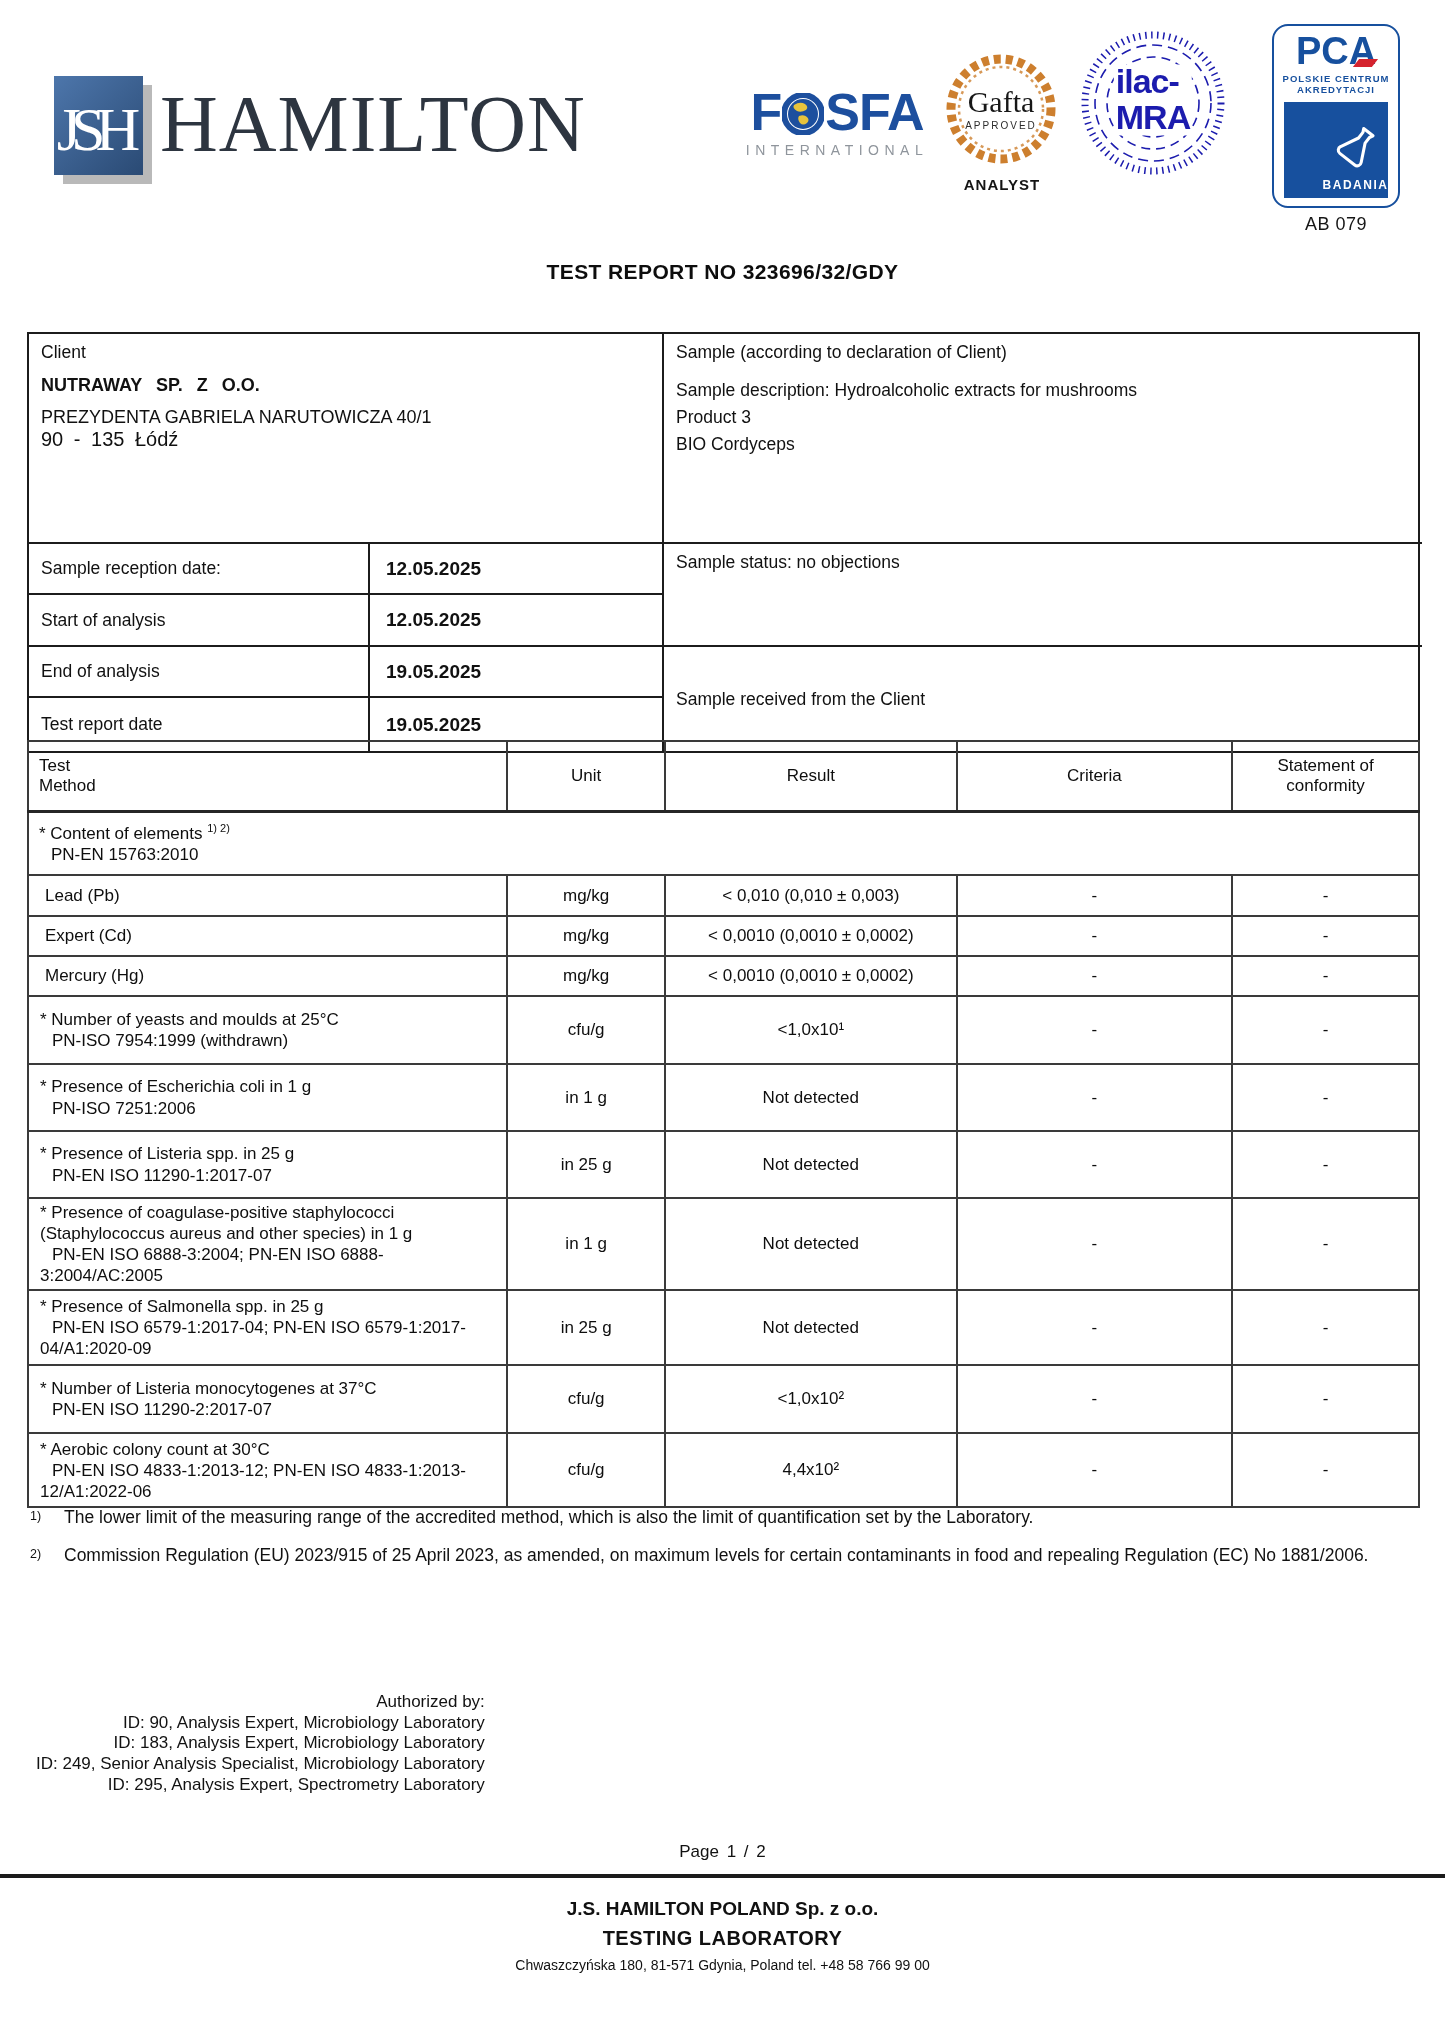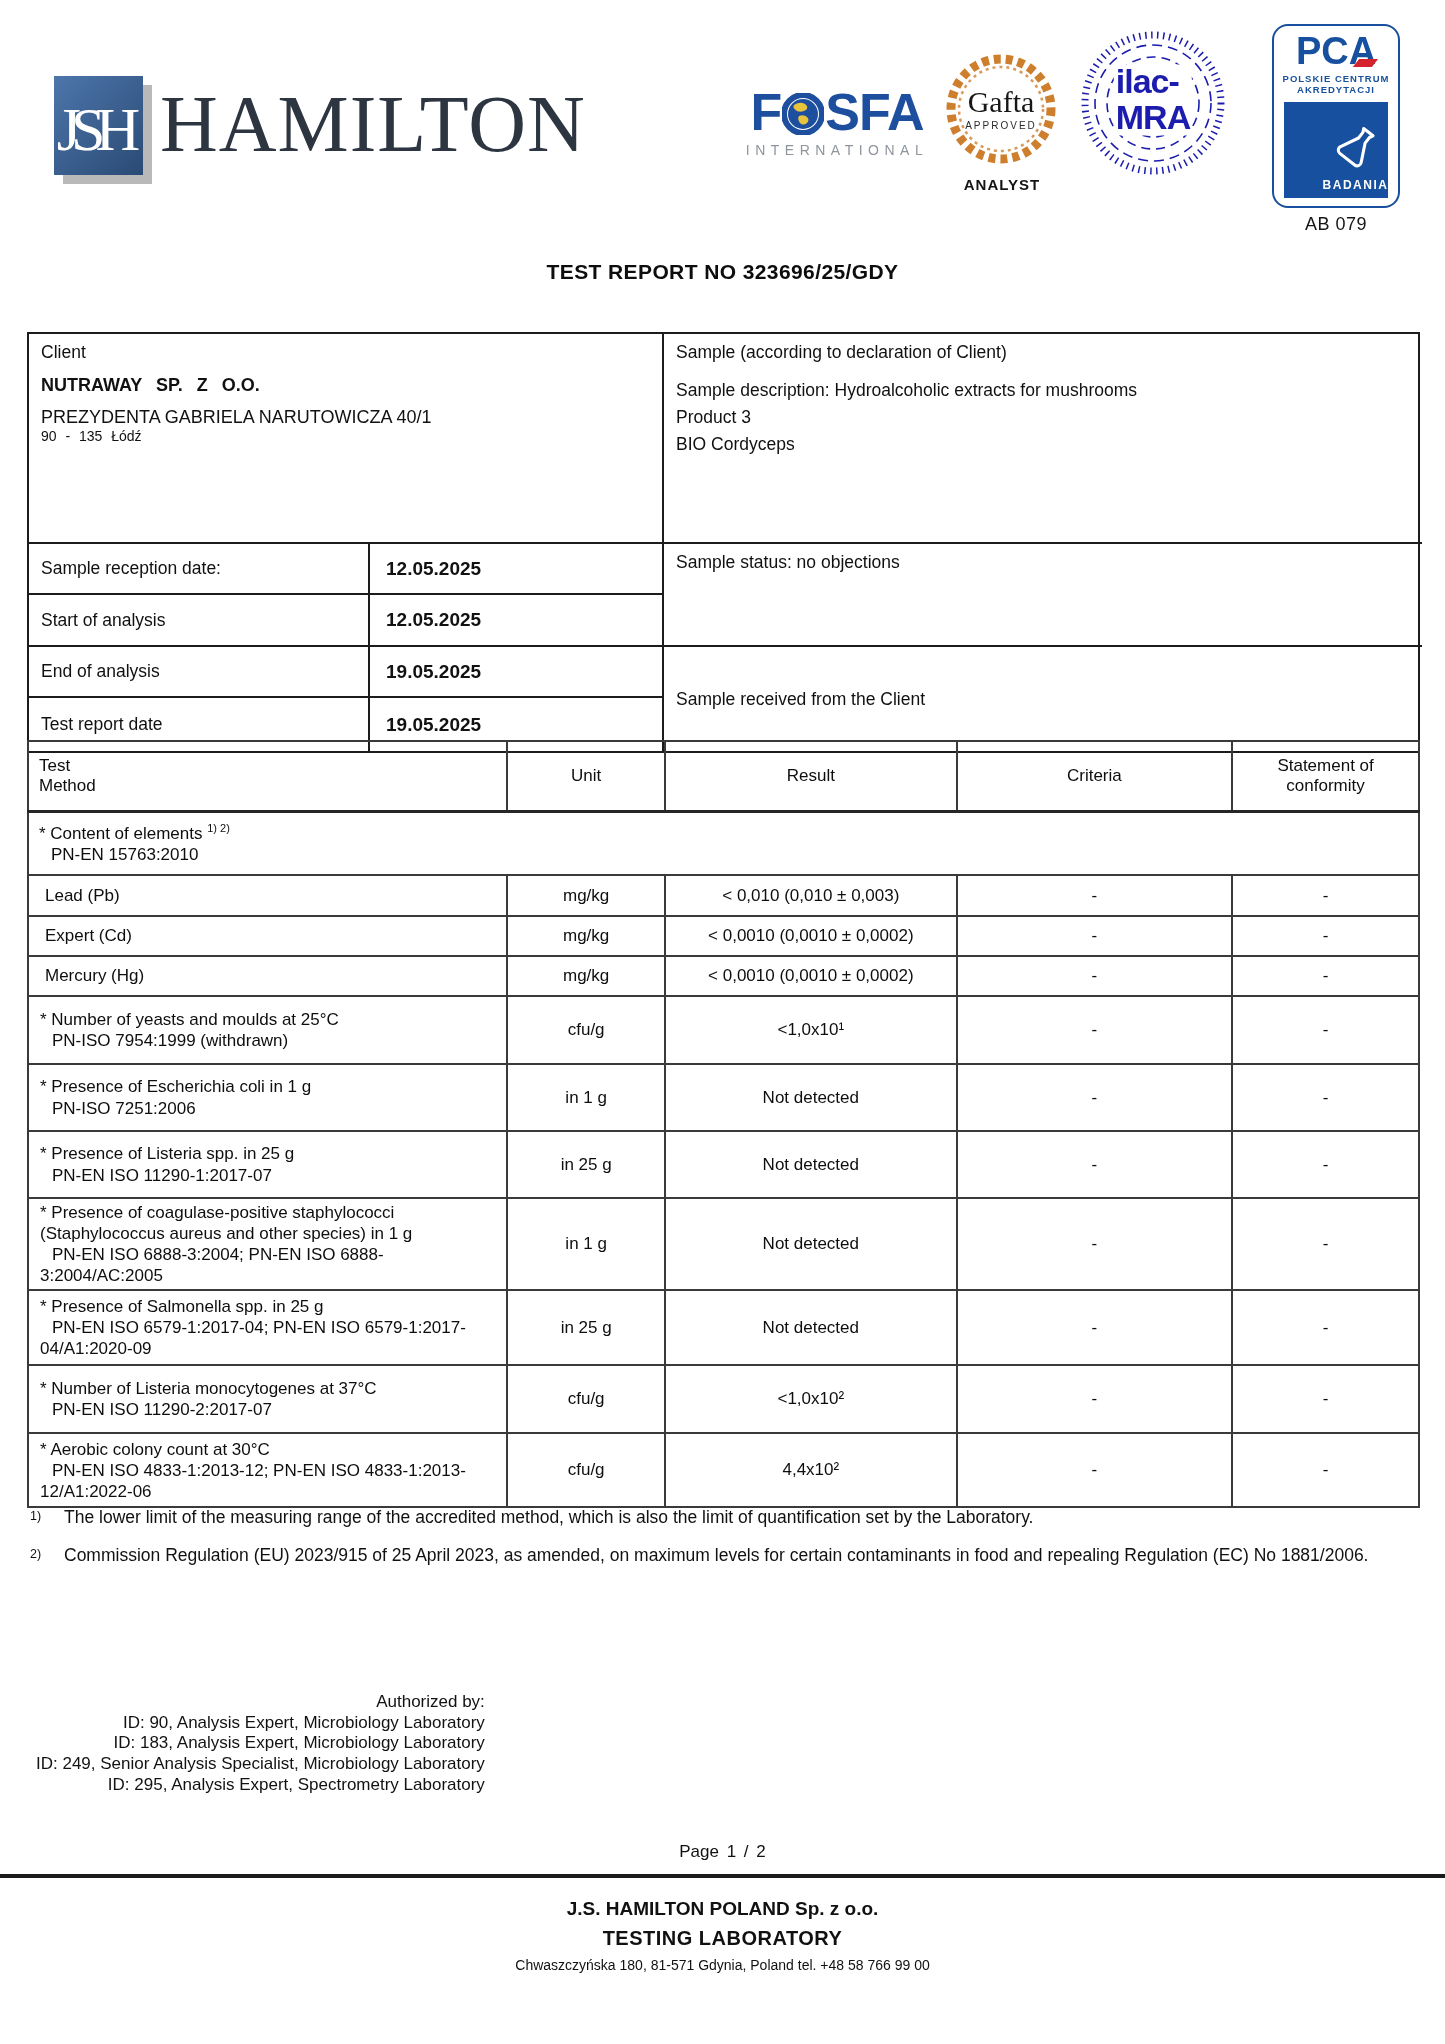--- a/index.html
+++ b/index.html
@@ -67,21 +67,21 @@
   .cell-sample { grid-column:3; grid-row:1; border-right:none; }
   .cell-status { grid-column:3; grid-row:2/4; border-right:none; }
   .cell-received { grid-column:3; grid-row:4/6; border-right:none; border-bottom:none;
     display:flex; align-items:center; }
   .date-label { display:flex; align-items:center; }
   .date-value { display:flex; align-items:center; font-weight:bold; font-size:19px; padding-left:16px; }
   .row-last { border-bottom:none; }
   .client-label { margin-bottom:12px; }
   .client-name { font-weight:bold; font-size:18px; word-spacing:9px; margin-bottom:11px; }
   .client-addr1 { font-size:18px; margin-bottom:0; }
-  .client-addr2 { font-size:14px; word-spacing:5px; }
+  .client-addr2 { font-size:20px; word-spacing:5px; }
   .sample-header { margin-bottom:14px; }
   .sample-line { line-height:1.55; }
 
   
   .results { position:absolute; top:740px; left:27px; width:1393px; border-collapse:collapse;
     font-size:17px; color:#0e0e0e; }
   .results th, .results td { border:2px solid #3a3a3a; vertical-align:middle; }
   .results { border:2px solid #14532d; }
   .results thead th { border-bottom:3px solid #262626; font-weight:normal; padding:6px 10px; }
   .th-test { text-align:left; height:70px; }
@@ -176,21 +176,21 @@
           <g transform="rotate(38 22 22)">
             <path d="M17 5 h10 l-1.5 3 v6 l7.5 15 a3.4 3.4 0 0 1 -3 5 h-16 a3.4 3.4 0 0 1 -3 -5 l7.5 -15 v-6 z" fill="none" stroke="#ffffff" stroke-width="2.6" stroke-linejoin="round"></path>
           </g>
         </svg>
         <div class="pca-badania">BADANIA</div>
       </div>
     </div>
     <div class="pca-ab">AB 079</div>
   </div>
 
-  <div class="report-title">TEST REPORT NO 323696/25/GDY</div>
+  <div class="report-title">TEST REPORT NO 323696/32/GDY</div>
 
   <div class="info-grid">
     <div class="info-cell cell-client">
       <div class="client-label">Client</div>
       <div class="client-name">NUTRAWAY SP. Z O.O.</div>
       <div class="client-addr1">PREZYDENTA GABRIELA NARUTOWICZA 40/1</div>
       <div class="client-addr2">90 - 135 Łódź</div>
     </div>
     <div class="info-cell cell-sample">
       <div class="sample-header">Sample (according to declaration of Client)</div>

